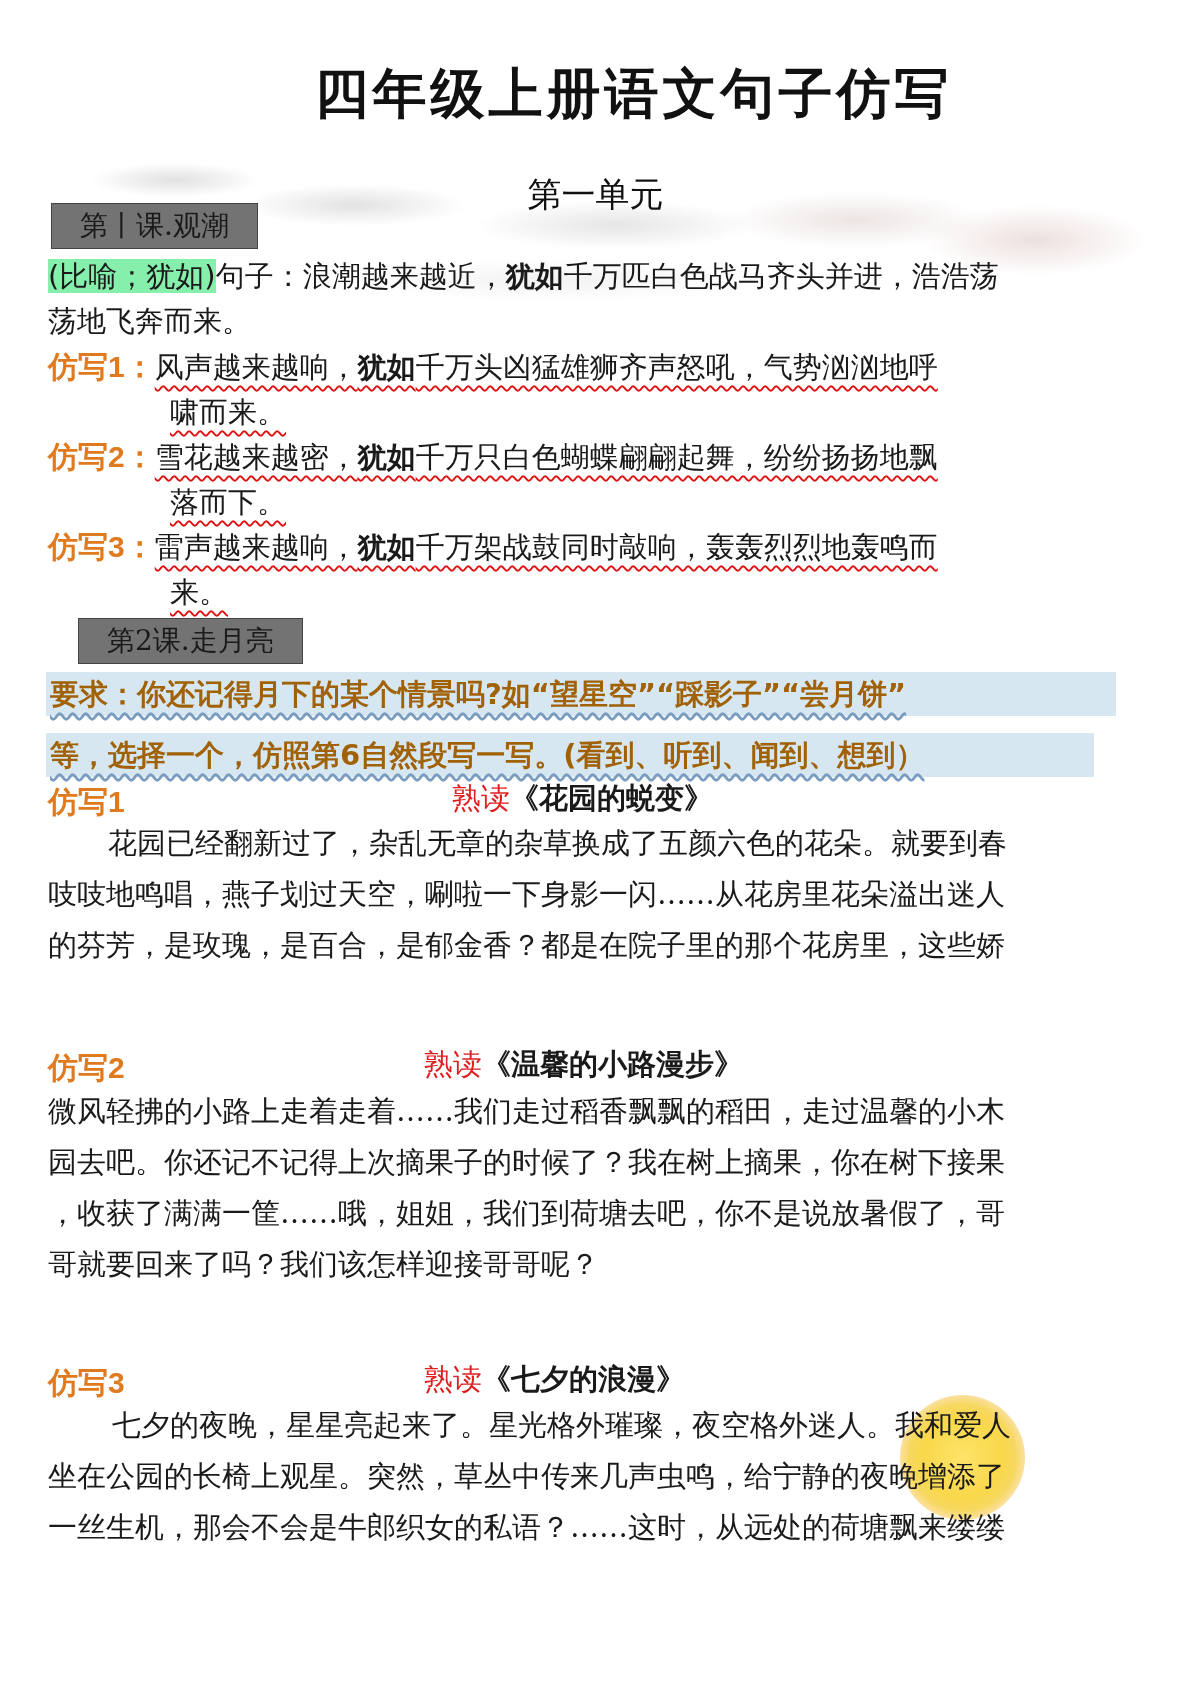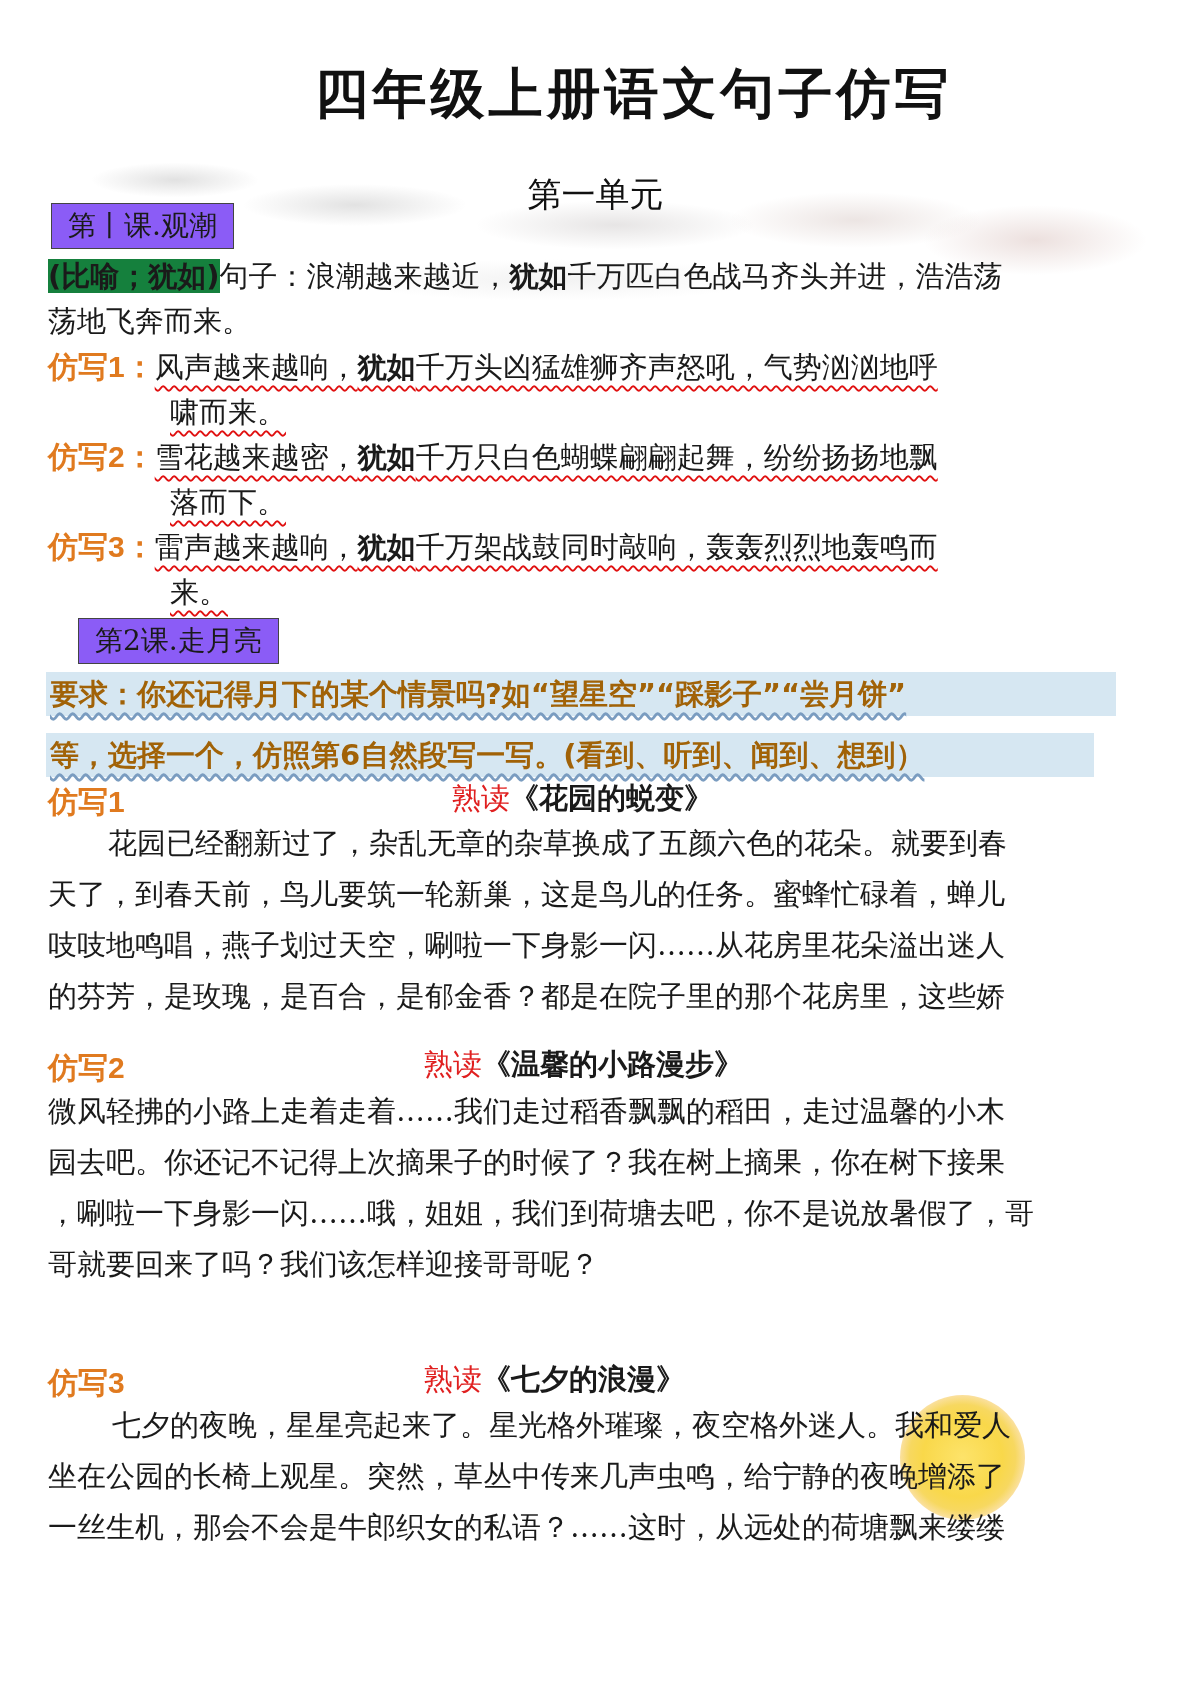--- a/index.html
+++ b/index.html
@@ -23,24 +23,24 @@
     background:radial-gradient(circle at 50% 50%, #fde36a 0%, #f9d84a 45%, #f7d860 60%, rgba(250,200,140,0.45) 78%, rgba(255,230,200,0) 100%);
     z-index:0;
   }
   .abs { position:absolute; z-index:1; }
   .title {
     left:0; width:1191px; top:58px; text-align:center; font-size:54px; font-weight:bold;
     font-family:"DejaVu Sans","Liberation Sans",sans-serif; letter-spacing:4px; color:#111;padding-left:38px;
   }
   .unit { left:0; width:1191px; top:172px; text-align:center; font-size:34px; color:#111; }
   .lesson-box {
-    border:1.5px solid #444; background:#8b5cf6; font-size:28px; padding:2px 16px; line-height:40px;
+    border:1.5px solid #444; background:#737373; font-size:28px; padding:2px 28px; line-height:40px;
   }
   .line { font-size:29px; line-height:44px; white-space:nowrap; }
-  .hl { background:#15803d; font-weight:bold; font-family:"DejaVu Sans","Liberation Sans",sans-serif; }
+  .hl { background:#86efac; font-weight:normal; font-family:"DejaVu Sans","Liberation Sans",sans-serif; }
   .b { font-weight:bold; }
   .label {
     color:#e07a1f; font-weight:bold; font-family:"Liberation Sans","DejaVu Sans",sans-serif; font-size:30px;
   }
   .wavy { text-decoration:underline wavy #e01010; text-decoration-thickness:1.5px; text-underline-offset:8px; }
   .req {
     background:#d6e7f2; color:#a16207; font-weight:bold; font-size:29px; line-height:44px; white-space:nowrap;
     padding:0 4px; text-decoration:underline wavy #7a9cc0; text-underline-offset:8px;
     font-family:"DejaVu Sans","Liberation Sans",sans-serif;
   }
@@ -89,33 +89,32 @@
 
 <div class="abs req" style="left:46px; top:672px; width:1062px;">要求：你还记得月下的某个情景吗?如“望星空”“踩影子”“尝月饼”</div>
 <div class="abs req" style="left:46px; top:733px; width:1040px;">等，选择一个，仿照第6自然段写一写。(看到、听到、闻到、想到）</div>
 
 <div class="abs label" style="left:48px; top:782px;">仿写1</div>
 <div class="abs read-title" style="left:452px; top:779px;text-align:center;">
   <span class="read-red">熟读</span><span>《花园的蜕变》</span>
 </div>
 <div class="abs para" style="left:48px; top:818px; width:1020px;">
   <div style="padding-left:60px;">花园已经翻新过了，杂乱无章的杂草换成了五颜六色的花朵。就要到春</div>
-  <div>天了，到春天前，鸟儿要筑一轮新巢，这是鸟儿的任务。蜜蜂忙碌着，蝉儿</div>
   <div>吱吱地鸣唱，燕子划过天空，唰啦一下身影一闪……从花房里花朵溢出迷人</div>
   <div>的芬芳，是玫瑰，是百合，是郁金香？都是在院子里的那个花房里，这些娇</div>
 </div>
 
 <div class="abs label" style="left:48px; top:1048px;">仿写2</div>
 <div class="abs read-title" style="left:424px; top:1045px;">
   <span class="read-red">熟读</span><span>《温馨的小路漫步》</span>
 </div>
 <div class="abs para" style="left:48px; top:1086px; width:1020px;">
   <div>微风轻拂的小路上走着走着……我们走过稻香飘飘的稻田，走过温馨的小木</div>
   <div>园去吧。你还记不记得上次摘果子的时候了？我在树上摘果，你在树下接果</div>
-  <div>，唰啦一下身影一闪……哦，姐姐，我们到荷塘去吧，你不是说放暑假了，哥</div>
+  <div>，收获了满满一筐……哦，姐姐，我们到荷塘去吧，你不是说放暑假了，哥</div>
   <div>哥就要回来了吗？我们该怎样迎接哥哥呢？</div>
 </div>
 
 <div class="abs label" style="left:48px; top:1363px;">仿写3</div>
 <div class="abs read-title" style="left:424px; top:1360px;">
   <span class="read-red">熟读</span><span>《七夕的浪漫》</span>
 </div>
 <div class="abs para" style="left:48px; top:1400px; width:1020px;">
   <div style="padding-left:64px;">七夕的夜晚，星星亮起来了。星光格外璀璨，夜空格外迷人。我和爱人</div>
   <div>坐在公园的长椅上观星。突然，草丛中传来几声虫鸣，给宁静的夜晚增添了</div>

